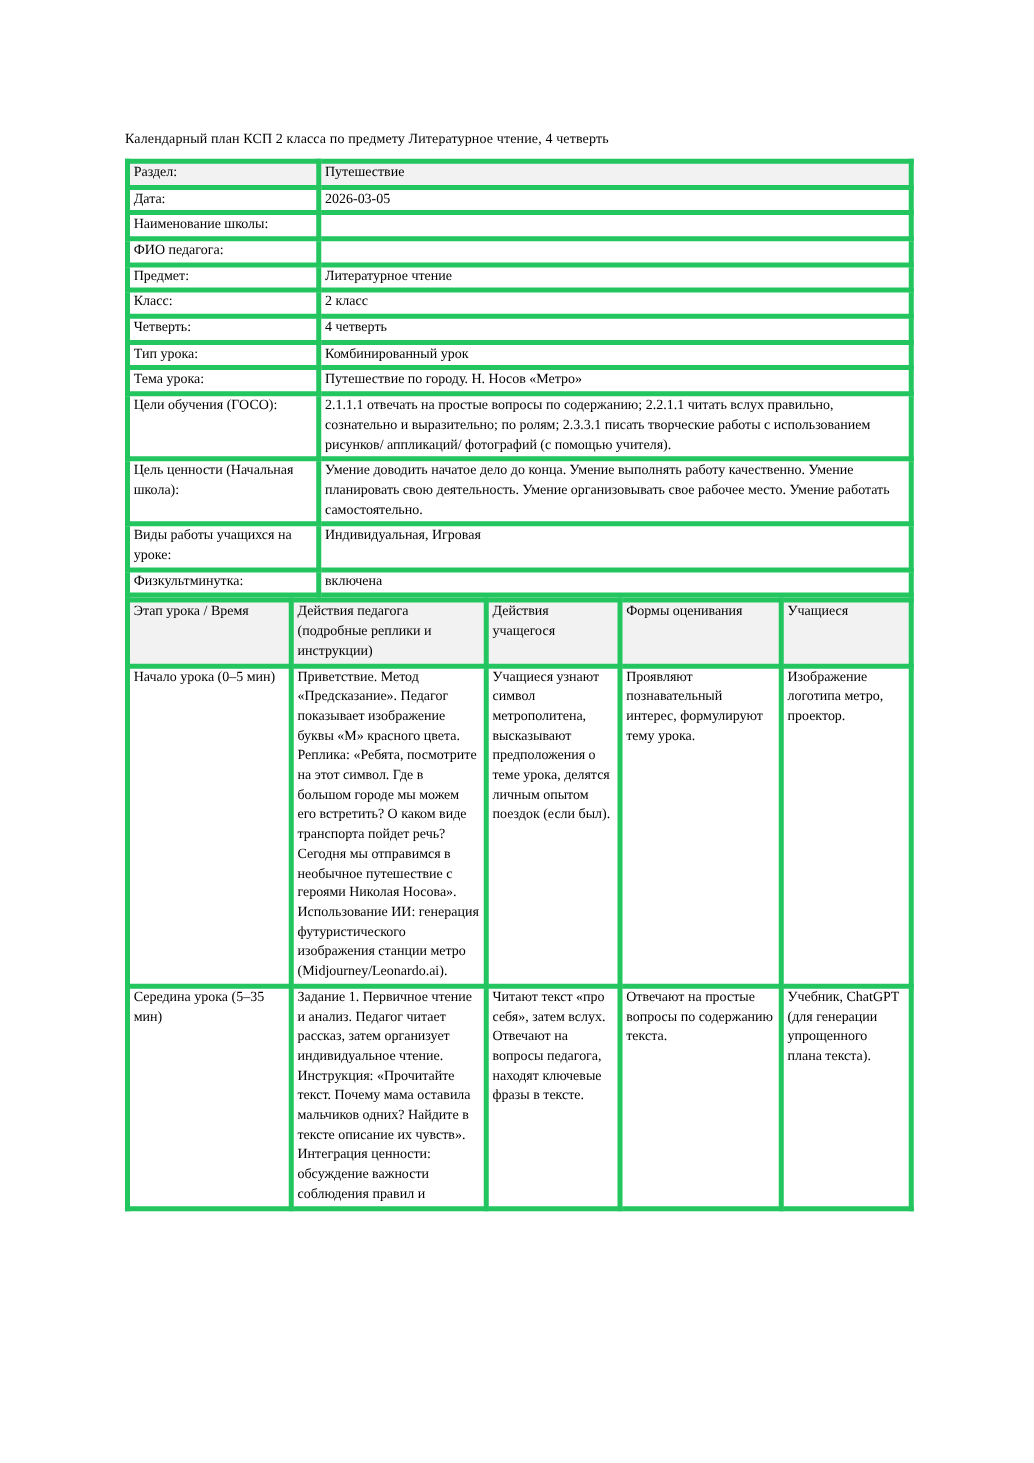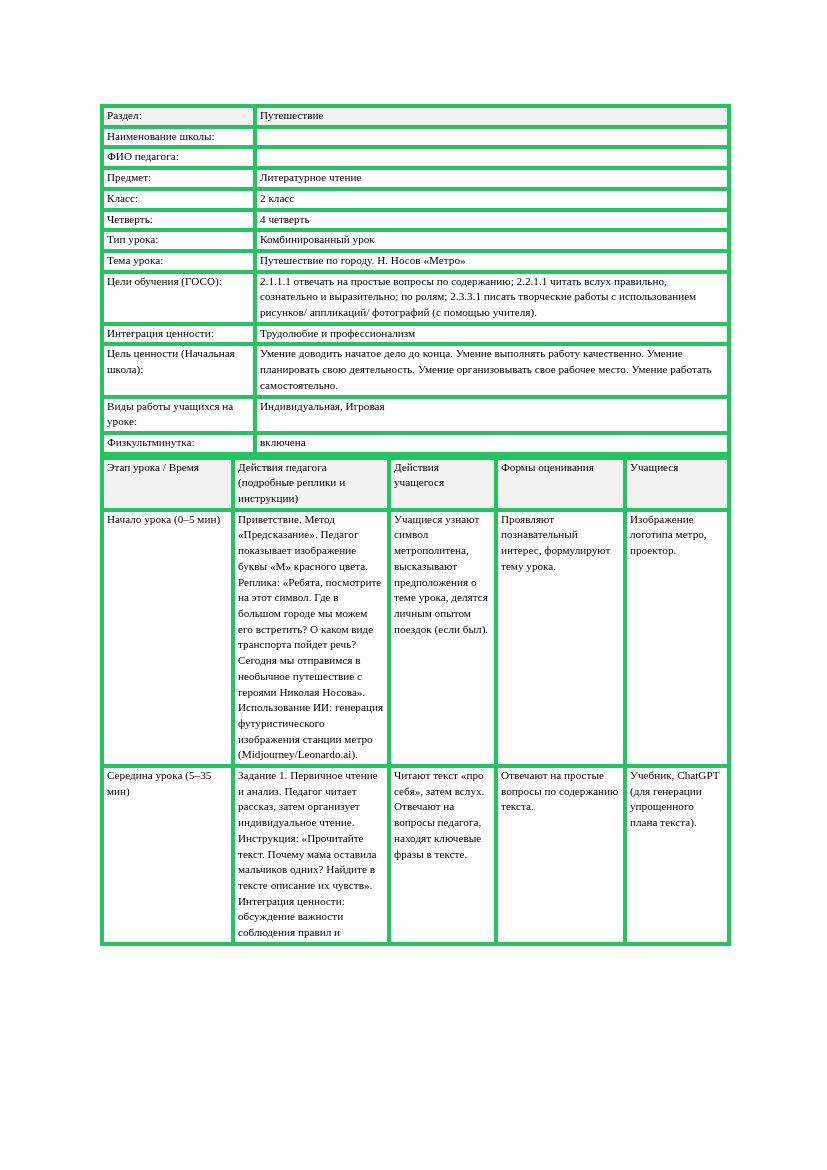--- a/index.html
+++ b/index.html
@@ -72,30 +72,35 @@
   }
   .plan-table tbody td {
     vertical-align: top;
   }
 </style>
 </head>
 <body>
 
 <div class="page">
 
+  <div class="doc-title">Календарный план КСП 2 класса по предмету Литературное чтение, 4 четверть</div>
 
   <table class="info-table">
     <colgroup>
         <col class="c-label">
         <col class="c-value">
       </colgroup>
     <tbody>
         <tr class="shaded">
           <td>Раздел:</td>
           <td>Путешествие</td>
+        </tr>
+        <tr>
+          <td>Дата:</td>
+          <td>2026-03-05</td>
         </tr>
         <tr>
           <td>Наименование школы:</td>
           <td></td>
         </tr>
         <tr>
           <td>ФИО педагога:</td>
           <td></td>
         </tr>
         <tr>
@@ -114,24 +119,20 @@
           <td>Тип урока:</td>
           <td>Комбинированный урок</td>
         </tr>
         <tr>
           <td>Тема урока:</td>
           <td>Путешествие по городу. Н. Носов «Метро»</td>
         </tr>
         <tr>
           <td>Цели обучения (ГОСО):</td>
           <td>2.1.1.1 отвечать на простые вопросы по содержанию; 2.2.1.1 читать вслух правильно, сознательно и выразительно; по ролям; 2.3.3.1 писать творческие работы с использованием рисунков/ аппликаций/ фотографий (с помощью учителя).</td>
-        </tr>
-        <tr>
-          <td>Интеграция ценности:</td>
-          <td>Трудолюбие и профессионализм</td>
         </tr>
         <tr>
           <td>Цель ценности (Начальная школа):</td>
           <td>Умение доводить начатое дело до конца. Умение выполнять работу качественно. Умение планировать свою деятельность. Умение организовывать свое рабочее место. Умение работать самостоятельно.</td>
         </tr>
         <tr>
           <td>Виды работы учащихся на уроке:</td>
           <td>Индивидуальная, Игровая</td>
         </tr>
         <tr>

